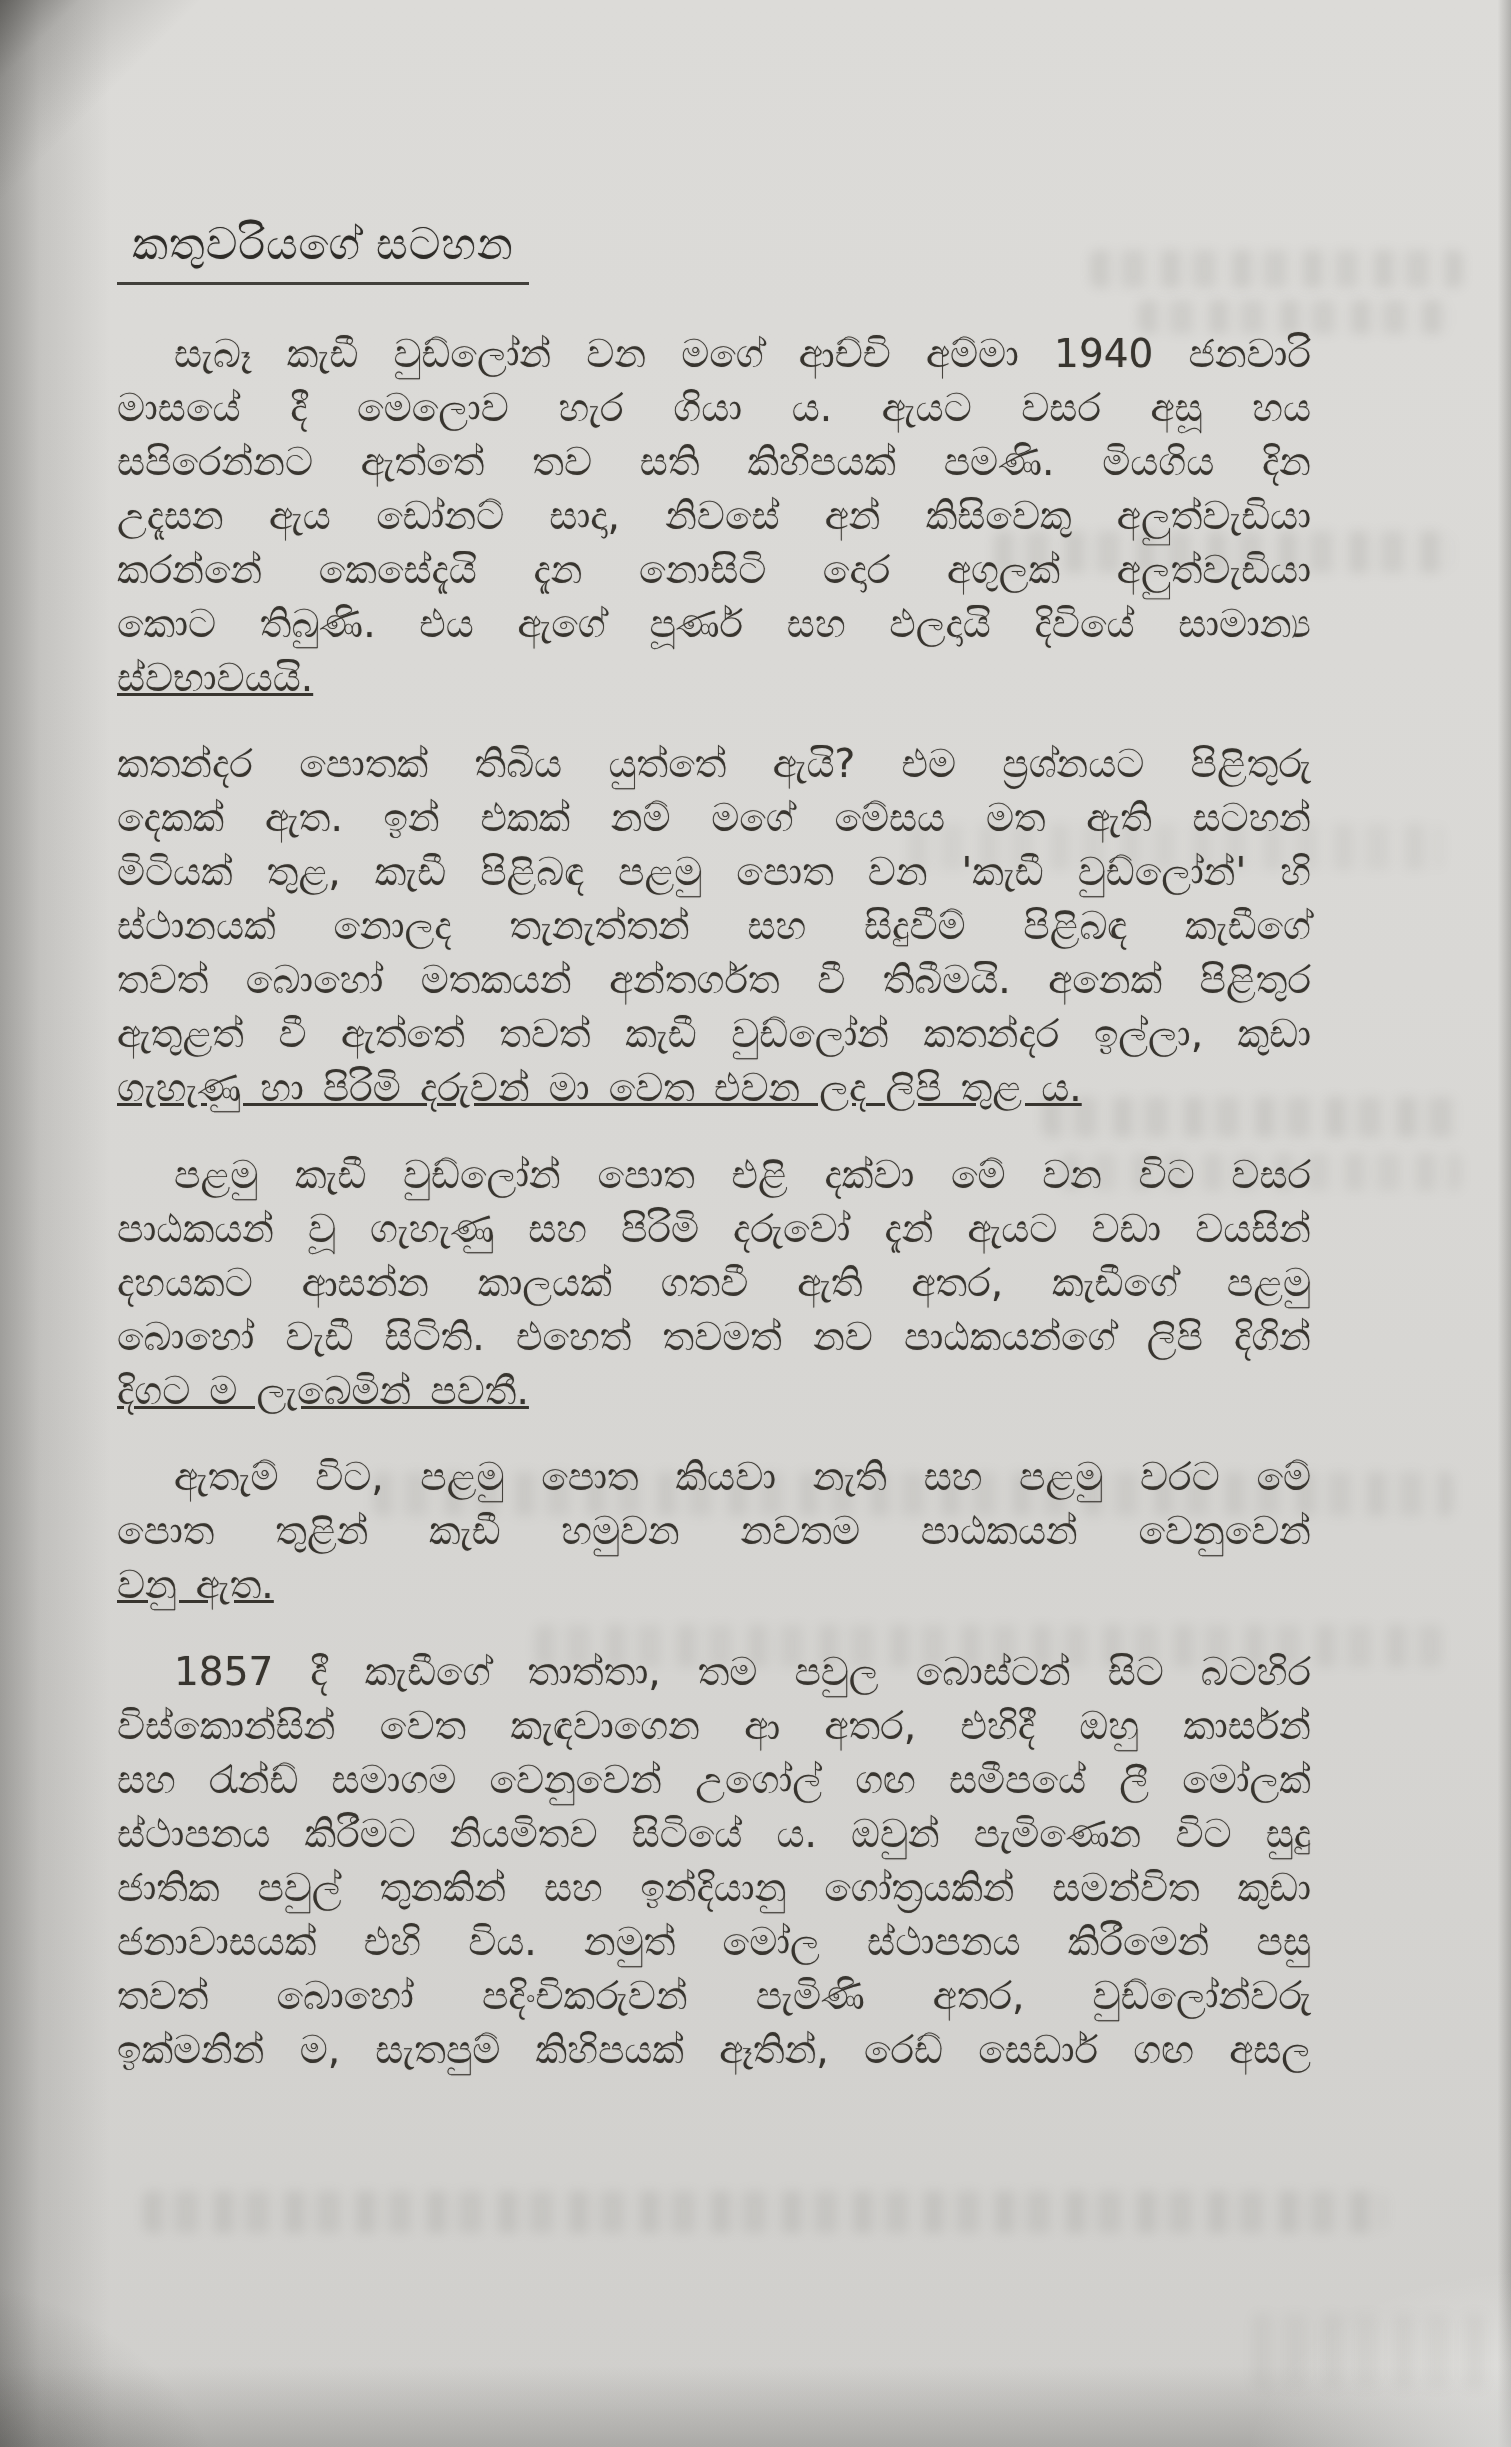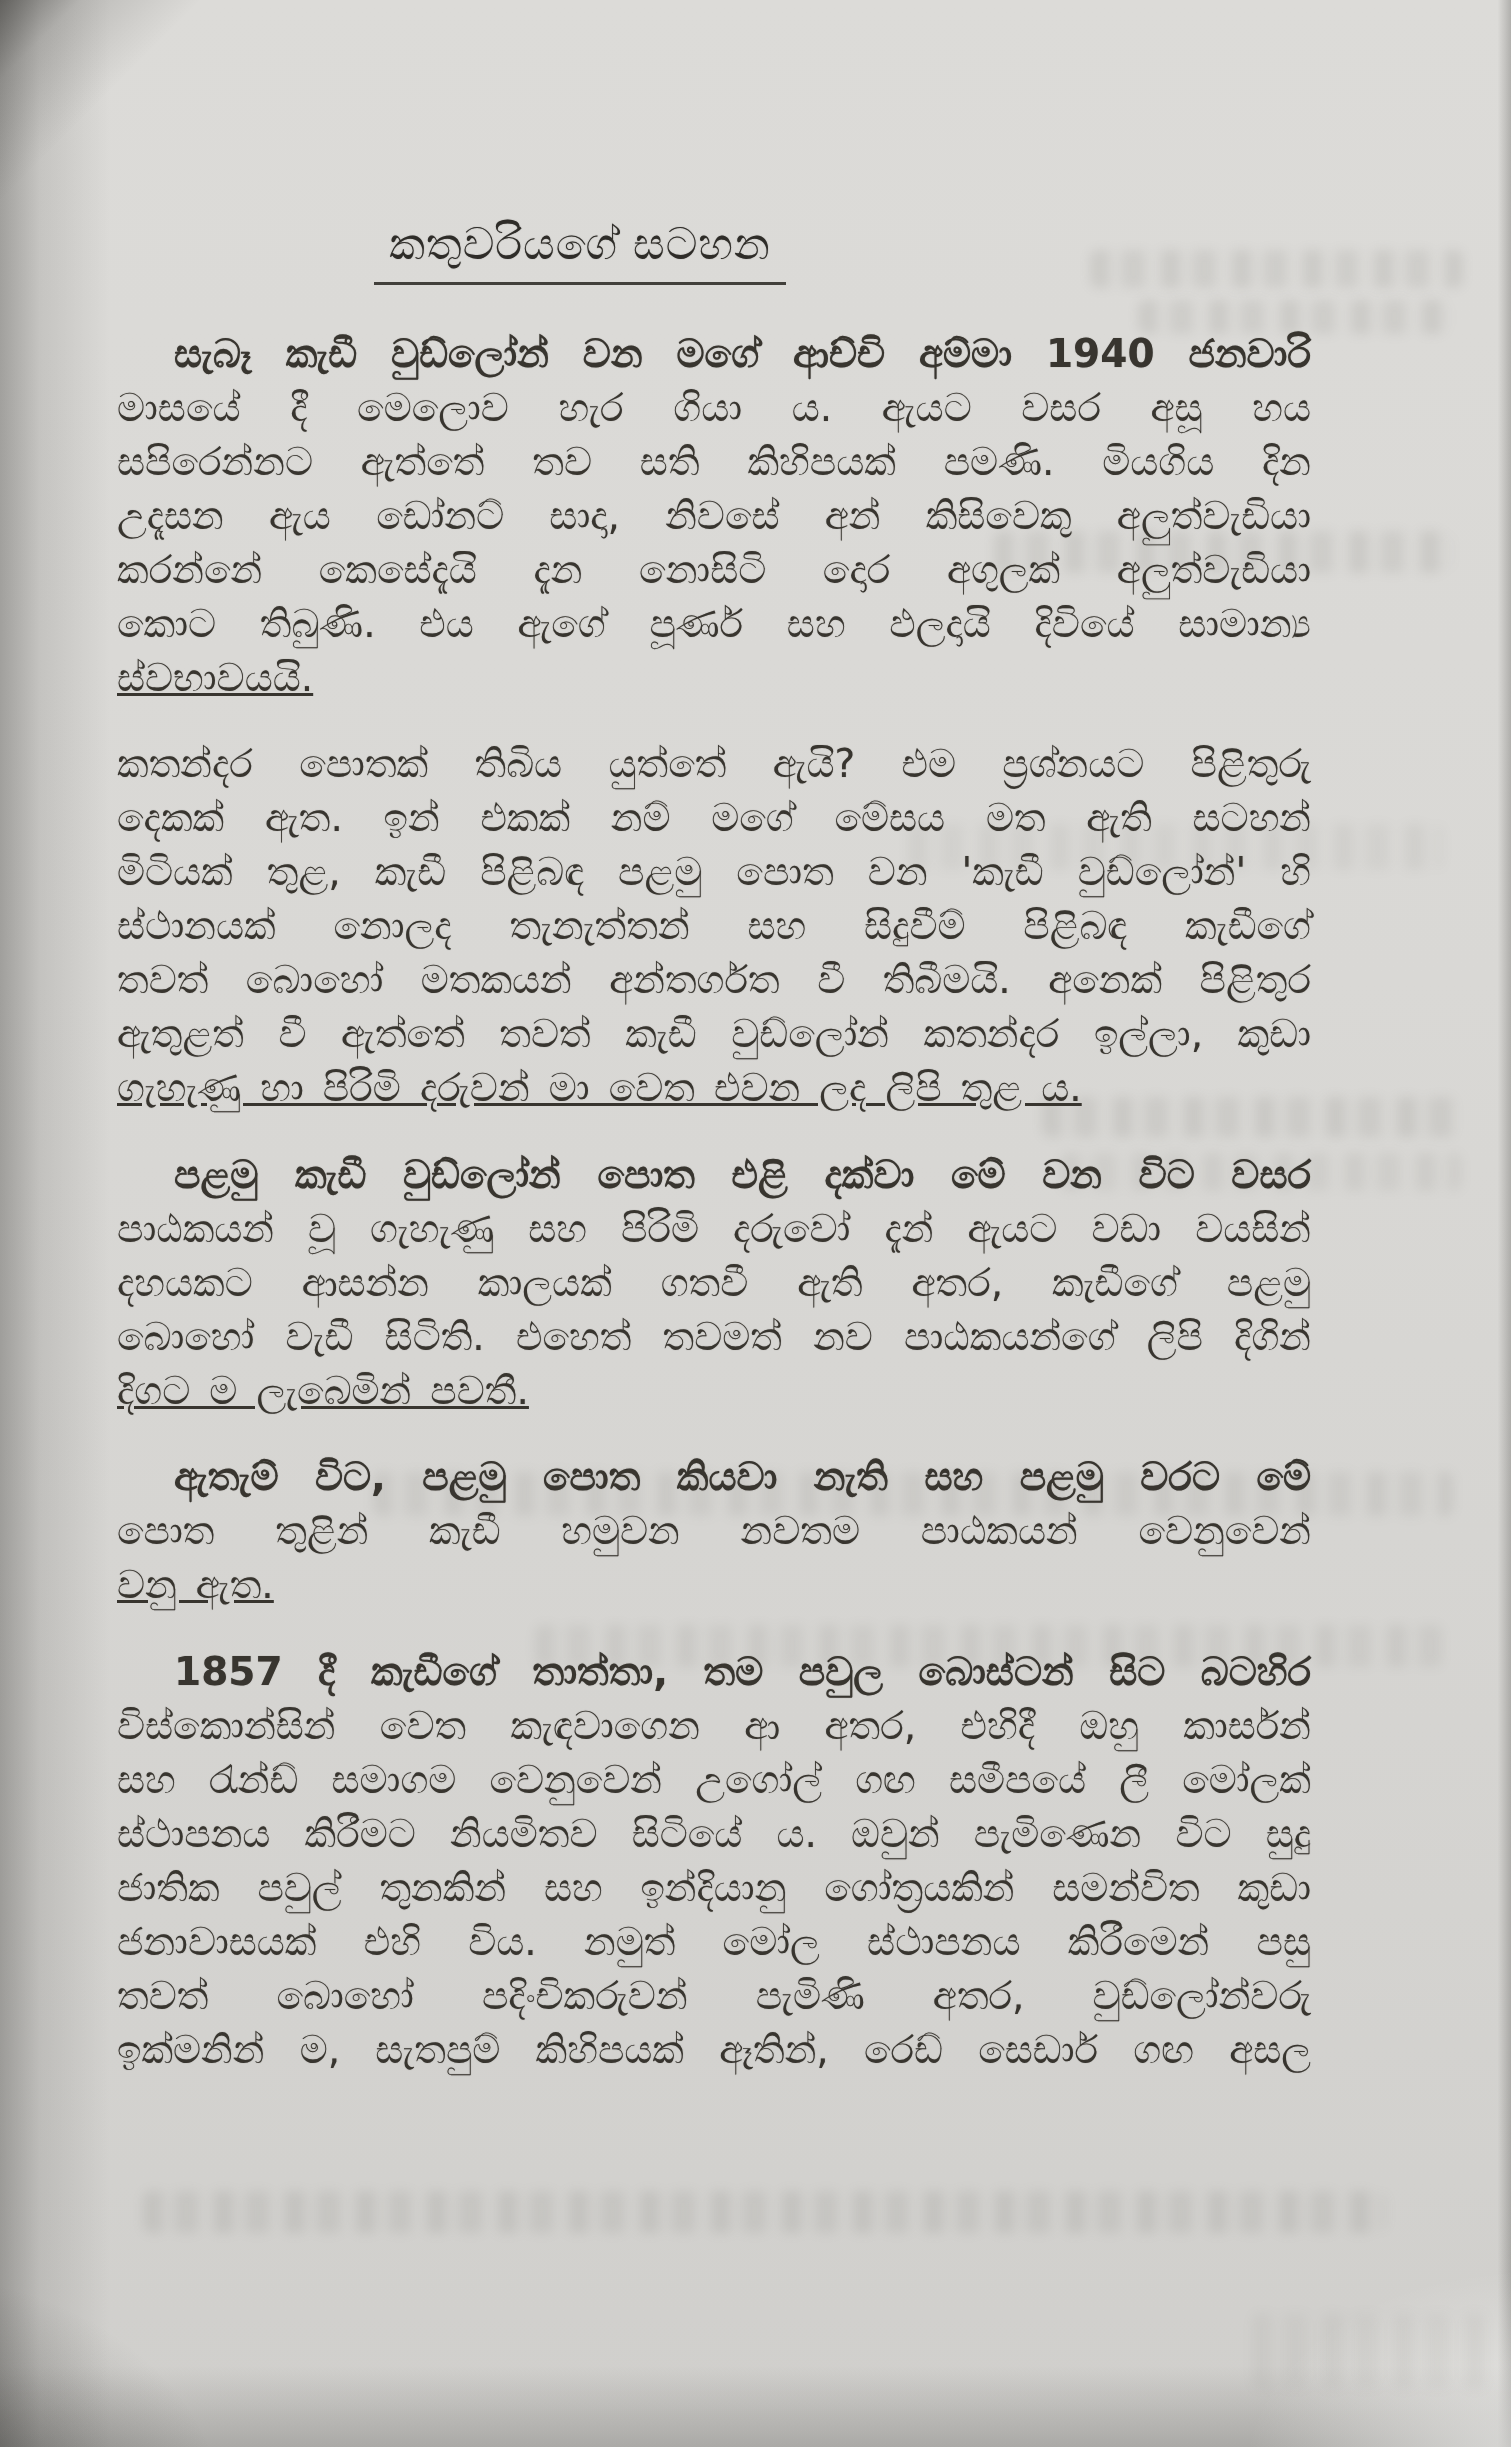--- a/index.html
+++ b/index.html
@@ -36,21 +36,20 @@
       rgba(108,106,100,0.45) 0 19px,
       rgba(108,106,100,0.05) 19px 32.5px,
       rgba(108,106,100,0.38) 32.5px 55px,
       rgba(108,106,100,0.02) 55px 71px);
     filter: blur(5.7px);
     opacity: 0.30;
     pointer-events: none;
   }
 
   .title-wrap {
-    text-align: center;
     padding-right: 268px; 
     margin: 0 0 42px 0;
   }
   .page-title {
     display: inline-block;
     margin: 0;
     font-size: 44px;
     font-weight: 500;
     letter-spacing: 1px;
     color: #2e2c28;
@@ -68,21 +67,21 @@
     line-height: 54px;
     word-spacing: 6.7px;
     text-shadow: 0 0 1px rgba(50,47,42,0.45);
   }
   .line {
     display: block;
     text-align: justify;
     text-align-last: justify;
     white-space: normal;
   }
-  .line.first { text-indent: 57px; font-weight: bold; }
+  .line.first { text-indent: 57px; }
   .line.no-just { text-align-last: left; text-decoration: underline; }
 </style>
 </head>
 <body>
 
 <main class="page">
 
   <div class="ghost" style="left:1090px; top:250px; width:373px; height:38px;"></div>
   <div class="ghost" style="left:1138px; top:300px; width:315px; height:34px;"></div>
   <div class="ghost" style="left:994px; top:531px; width:459px; height:42px;"></div>

